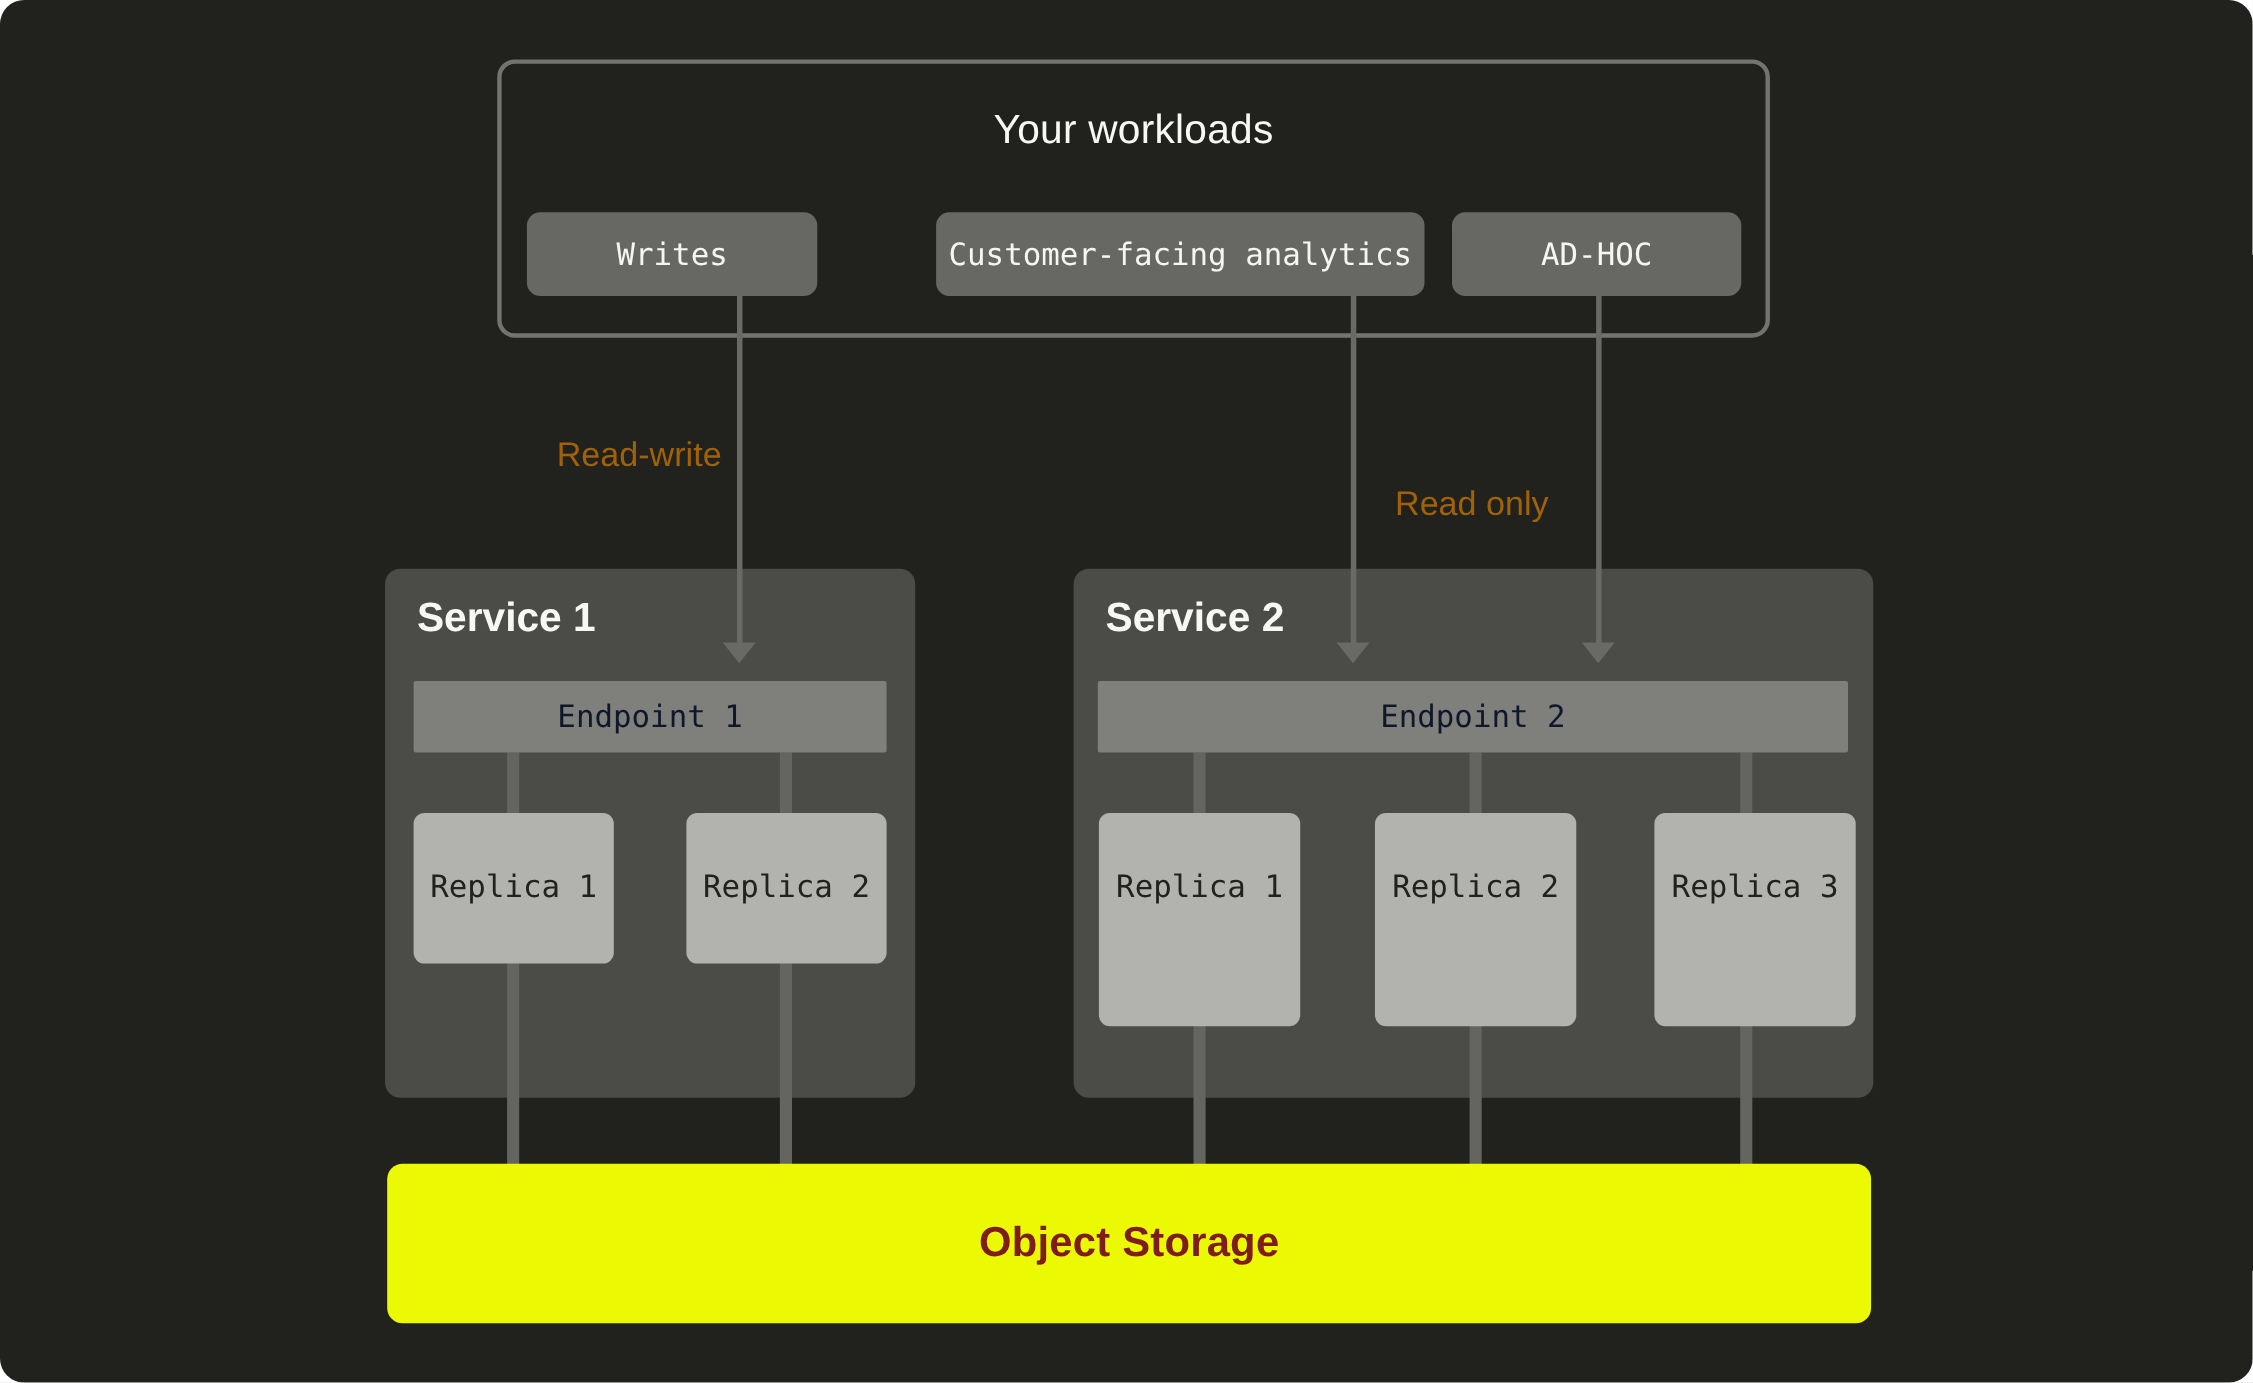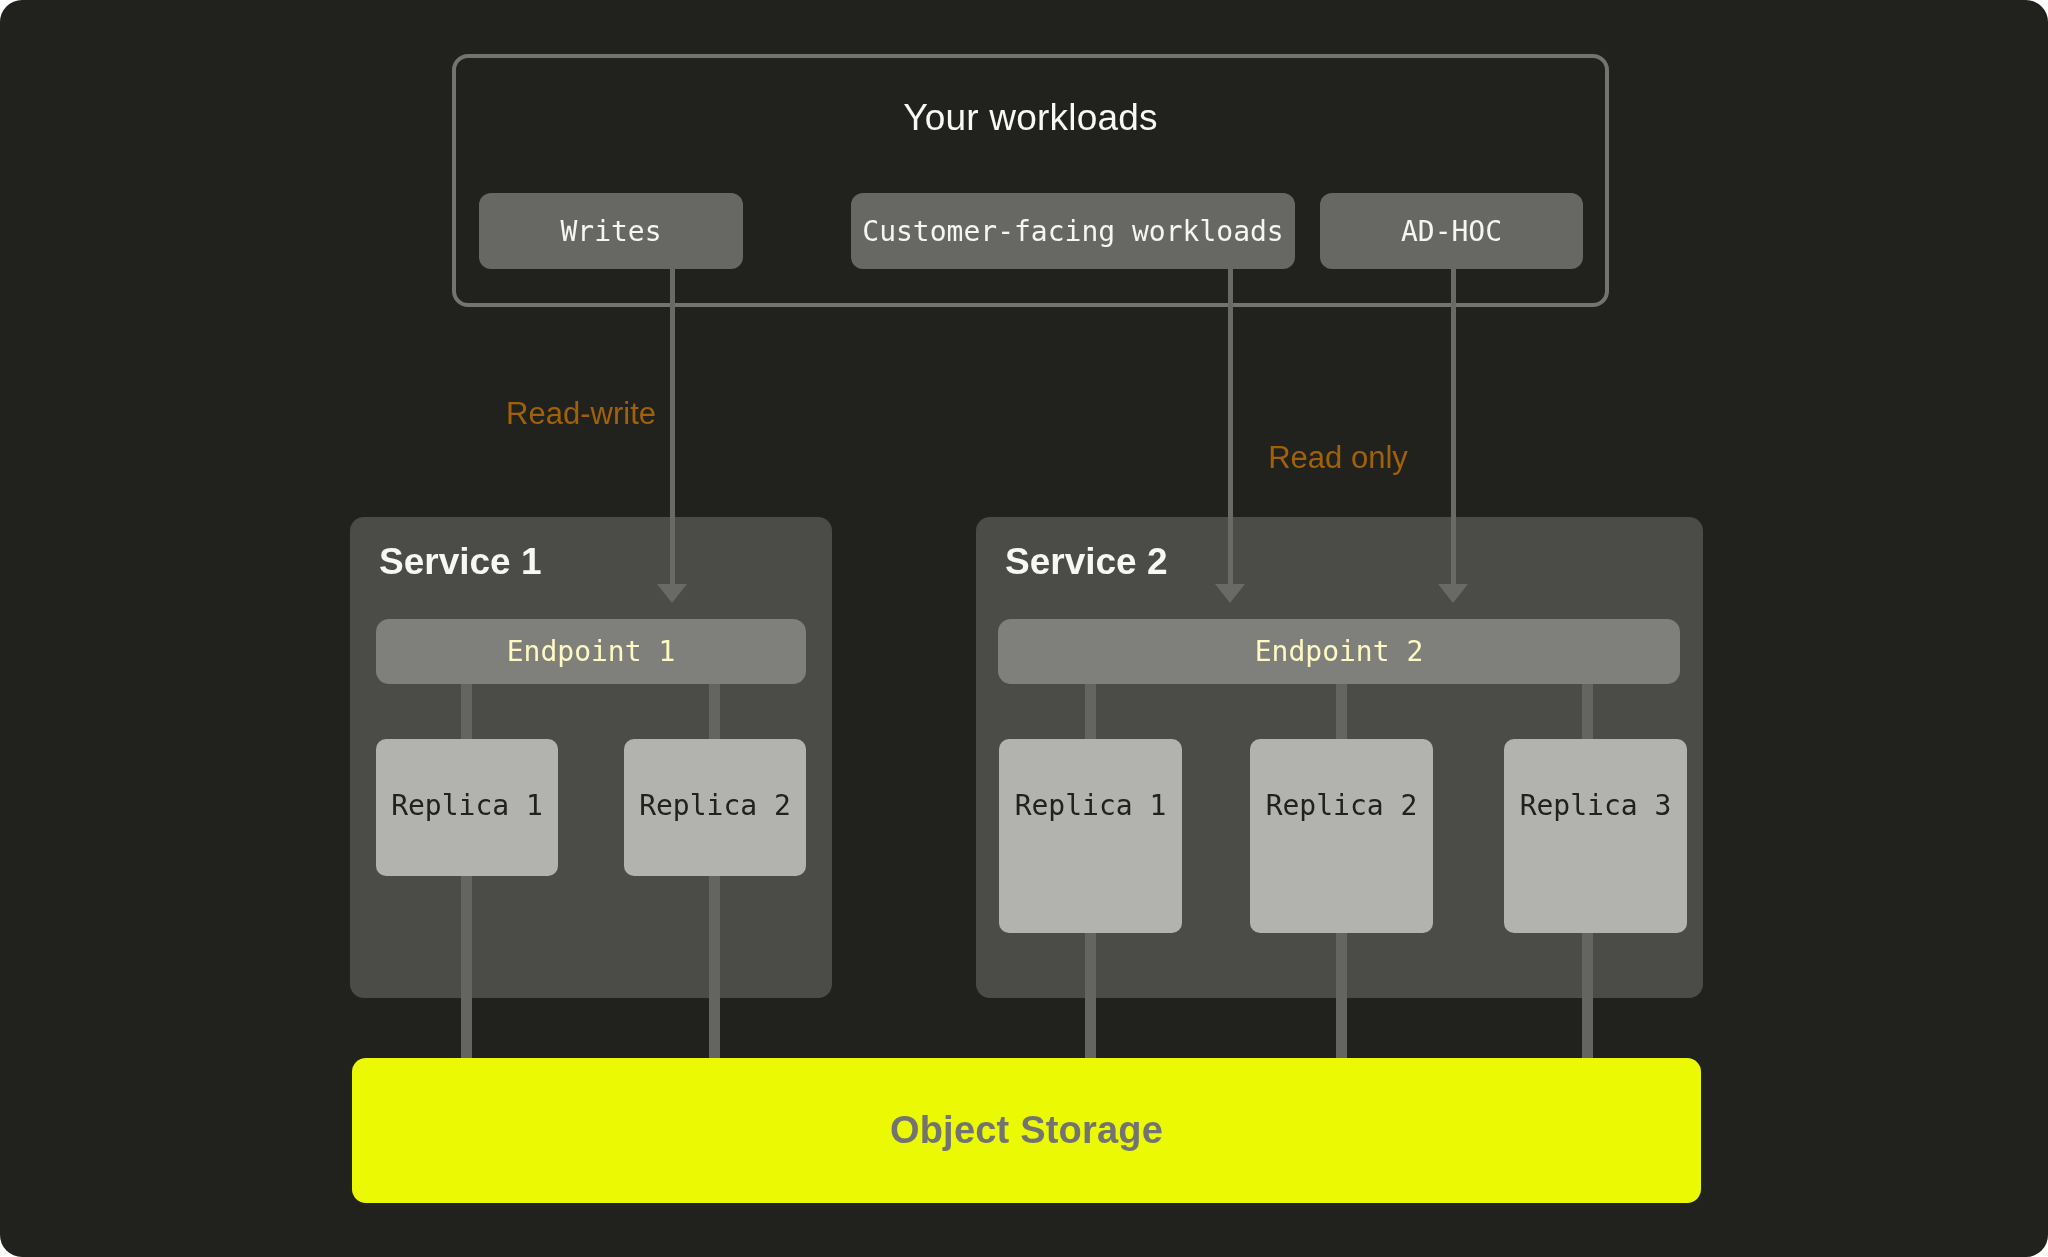--- a/index.html
+++ b/index.html
@@ -19,47 +19,47 @@
   
   .arrow-line{position:absolute;width:5px;background:#696966;z-index:6;}
   .arrow-head{position:absolute;width:0;height:0;z-index:6;
     border-left:15px solid transparent;border-right:15px solid transparent;
     border-top:19px solid #696966;}
   .edge-label{position:absolute;color:#a16207;font-size:31px;font-weight:normal;z-index:6;}
 
   
   .svc{position:absolute;top:517px;height:481px;background:#4B4B48;border-radius:14px;z-index:2;}
   .svc-title{position:absolute;color:#F7F7F4;font-size:37px;font-weight:bold;z-index:4;}
-  .endpoint{position:absolute;top:619px;height:65px;background:#7F7F7B;border-radius:13px;
+  .endpoint{position:absolute;top:619px;height:65px;background:#7F7F7B;border-radius:2px;
     display:flex;align-items:center;justify-content:center;z-index:4;
-    color:#fef9c3;font-family:"DejaVu Sans Mono",monospace;font-size:28px;}
+    color:#0f172a;font-family:"DejaVu Sans Mono",monospace;font-size:28px;}
   .pipe{position:absolute;top:684px;height:378px;width:11px;background:#646461;z-index:3;}
   .replica{position:absolute;top:739px;background:#B2B2AF;border-radius:10px;
     display:flex;justify-content:center;z-index:4;box-sizing:border-box;
     color:#21211E;font-family:"DejaVu Sans Mono",monospace;font-size:28px;}
   .replica span{margin-top:50px;}
 
   
   .storage{position:absolute;left:352px;top:1058px;width:1349px;height:145px;
     background:#EBFA02;border-radius:14px;display:flex;align-items:center;justify-content:center;
-    z-index:5;color:#737373;font-size:38px;font-weight:bold;letter-spacing:.2px;}
+    z-index:5;color:#7f1d1d;font-size:38px;font-weight:bold;letter-spacing:.2px;}
 </style>
 </head>
 <body>
 
 <div class="stage">
   <div class="card"></div>
 
   <div class="wl-frame"></div>
   <div class="wl-title">Your workloads</div>
   <div class="chip" style="left:479px;width:264px;">
     <span>Writes</span>
   </div>
   <div class="chip" style="left:851px;width:444px;">
-    <span>Customer-facing workloads</span>
+    <span>Customer-facing analytics</span>
   </div>
   <div class="chip" style="left:1320px;width:263px;">
     <span>AD-HOC</span>
   </div>
 
   <div class="arrow-line" style="left:670px;top:269px;height:316px;"></div>
   <div class="arrow-head" style="left:657px;top:584px;"></div>
 
   <div class="arrow-line" style="left:1228px;top:269px;height:316px;"></div>
   <div class="arrow-head" style="left:1215px;top:584px;"></div>

